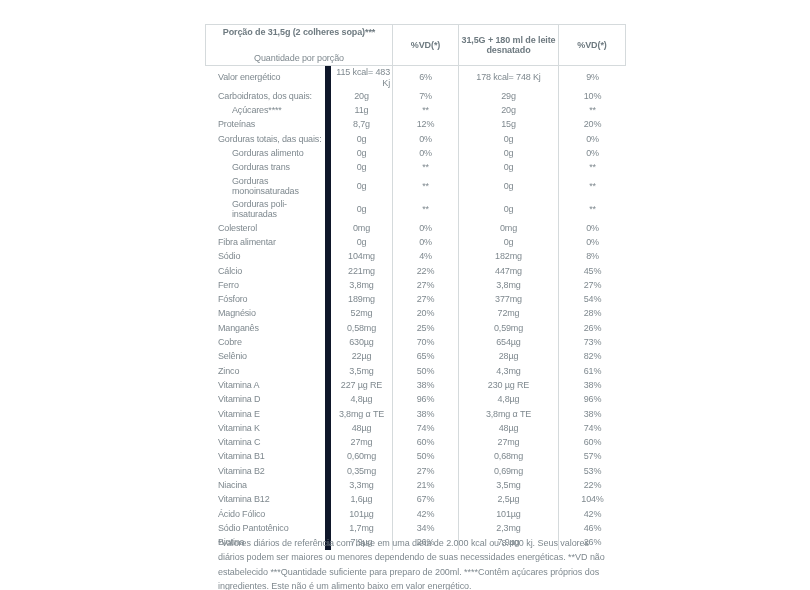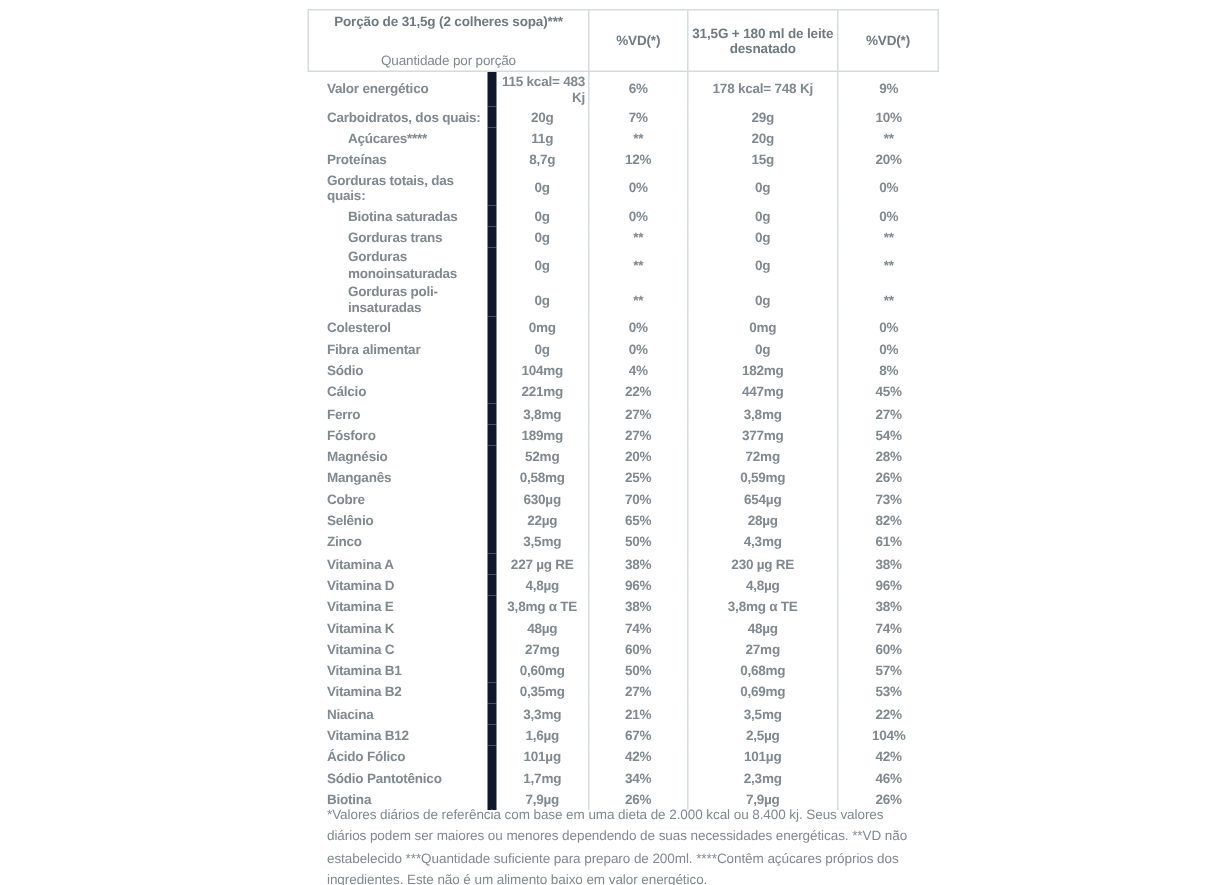--- a/index.html
+++ b/index.html
@@ -4,41 +4,41 @@
 <style>
   html,body{margin:0;padding:0;}
   body{
     width:810px;height:590px;
     background:#ffffff;
     overflow:hidden;
     position:relative;
     font-family:"Liberation Sans", sans-serif;
   }
   .nutri{
-    position:absolute;left:205px;top:6px;width:421px;
+    position:absolute;left:205px;top:24px;width:421px;
     color:#7f898f;
   }
   .nutri *{box-sizing:border-box;}
 
   
   .hdr{display:flex;border:1px solid #d5dadc;align-items:stretch;}
   .hdr-cell{
     display:flex;flex-direction:column;justify-content:center;
     text-align:center;font-weight:bold;font-size:9px;line-height:10px;
     letter-spacing:-0.1px;color:#6e7a80;padding:2px 2px;
   }
   .hdr-cell.c1{width:186px;}
   .hdr-cell.c2{width:66px;border-left:1px solid #d5dadc;}
   .hdr-cell.c3{width:100px;border-left:1px solid #d5dadc;}
   .hdr-cell.c4{width:67px;border-left:1px solid #d5dadc;}
   .hdr-cell .sub{font-weight:normal;color:#7f898f;margin-top:16px;}
 
   
   .tbody{width:421px;}
-  .row{display:flex;align-items:stretch;min-height:14.3px;font-weight:bold;}
+  .row{display:flex;align-items:stretch;min-height:14.3px;}
   .cell{
     display:flex;align-items:center;
     font-size:9px;line-height:10.5px;letter-spacing:-0.15px;
     padding:1px 2px;
   }
   .cell.label{width:120px;justify-content:flex-start;text-align:left;padding-left:13px;}
   .cell.label.indent{padding-left:27px;}
   .cell.qty{width:67px;justify-content:center;text-align:right;border-left:6px solid #0f172a;}
   .cell.vd1{width:66px;justify-content:center;text-align:center;border-left:1px solid #d5dadc;}
   .cell.qtym{width:100px;justify-content:center;text-align:center;border-left:1px solid #d5dadc;}
@@ -103,21 +103,21 @@
         <div class="cell vd2">20%</div>
       </div>
       <div class="row">
         <div class="cell label">Gorduras totais, das quais:</div>
         <div class="cell qty">0g</div>
         <div class="cell vd1">0%</div>
         <div class="cell qtym">0g</div>
         <div class="cell vd2">0%</div>
       </div>
       <div class="row">
-        <div class="cell label indent">Biotina saturadas</div>
+        <div class="cell label indent">Gorduras alimento</div>
         <div class="cell qty">0g</div>
         <div class="cell vd1">0%</div>
         <div class="cell qtym">0g</div>
         <div class="cell vd2">0%</div>
       </div>
       <div class="row">
         <div class="cell label indent">Gorduras trans</div>
         <div class="cell qty">0g</div>
         <div class="cell vd1">**</div>
         <div class="cell qtym">0g</div>

